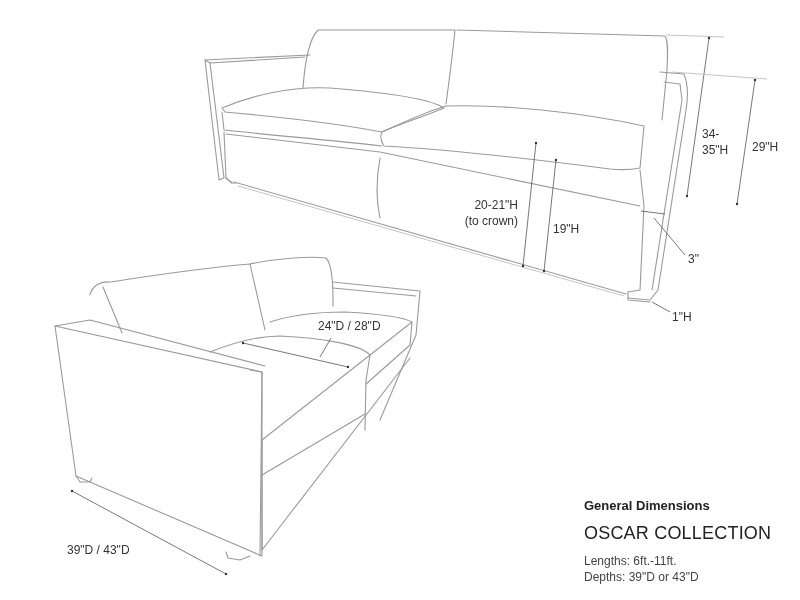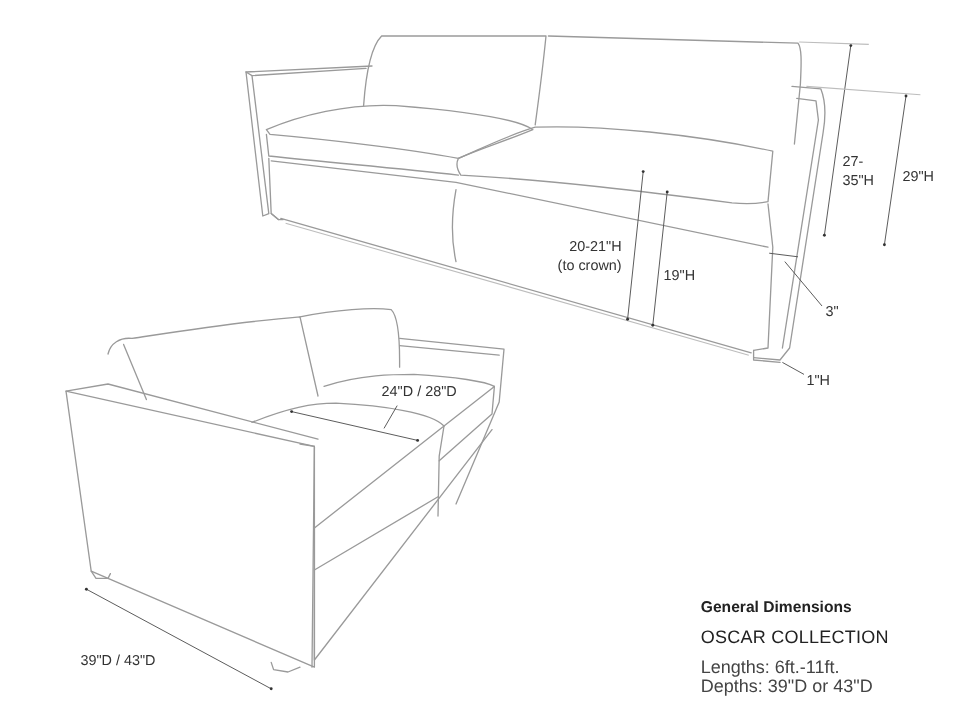--- a/index.html
+++ b/index.html
@@ -7,22 +7,22 @@
            font-family: "Liberation Sans", "DejaVu Sans", sans-serif; color: #333; }
     svg.drawing { position: absolute; left: 0; top: 0; width: 800px; height: 600px; }
     .sofa-line { fill: none; stroke: #9a9a9a; stroke-width: 1.1; stroke-linejoin: round; stroke-linecap: round; }
     .sofa-light { fill: none; stroke: #bdbdbd; stroke-width: 0.9; }
     .dim-line { fill: none; stroke: #555; stroke-width: 0.8; }
     .dim-dot { fill: #333; }
     .label { position: absolute; font-size: 12px; color: #333; line-height: 16px; white-space: nowrap; }
     .label.right { text-align: right; }
     .info { position: absolute; left: 584px; top: 458px; margin-top: 40px; }
     .info-heading { font-size: 13px; font-weight: bold; color: #222; }
-    .info-title { font-size: 15px; color: #222; margin-top: 10px; letter-spacing: 0.2px; }
-    .info-line { font-size: 15px; color: #444; line-height: 16px; }
+    .info-title { font-size: 18px; color: #222; margin-top: 10px; letter-spacing: 0.2px; }
+    .info-line { font-size: 12px; color: #444; line-height: 16px; }
     .info-lines { margin-top: 9px; }
   </style>
 </head>
 <body>
 
 <svg class="drawing" viewBox="0 0 800 600" xmlns="http://www.w3.org/2000/svg">
 
   <g>
 
     <path class="sofa-line" d="M303,88 C305,60 310,38 318,30 L455,30 C455,30 452,60 446,104"></path>
@@ -110,21 +110,21 @@
       <circle class="dim-dot" cx="348" cy="367" r="1.2"></circle>
     <line class="dim-line" x1="331" y1="338" x2="320" y2="357"></line>
 
     <line class="dim-line" x1="72" y1="491" x2="226" y2="574"></line>
     <circle class="dim-dot" cx="72" cy="491" r="1.2"></circle>
       <circle class="dim-dot" cx="226" cy="574" r="1.2"></circle>
   </g>
 </svg>
 
 <div class="label" style="left:702px; top:126px;">
-  <div>27-</div>
+  <div>34-</div>
   <div>35"H</div>
 </div>
 <div class="label" style="left:752px; top:139px;">29"H</div>
 <div class="label right" style="left:458px; top:197px; width:60px;">
   <div>20-21"H</div>
   <div>(to crown)</div>
 </div>
 <div class="label" style="left:553px; top:221px;">19"H</div>
 <div class="label" style="left:688px; top:251px;">3"</div>
 <div class="label" style="left:672px; top:309px;">1"H</div>

